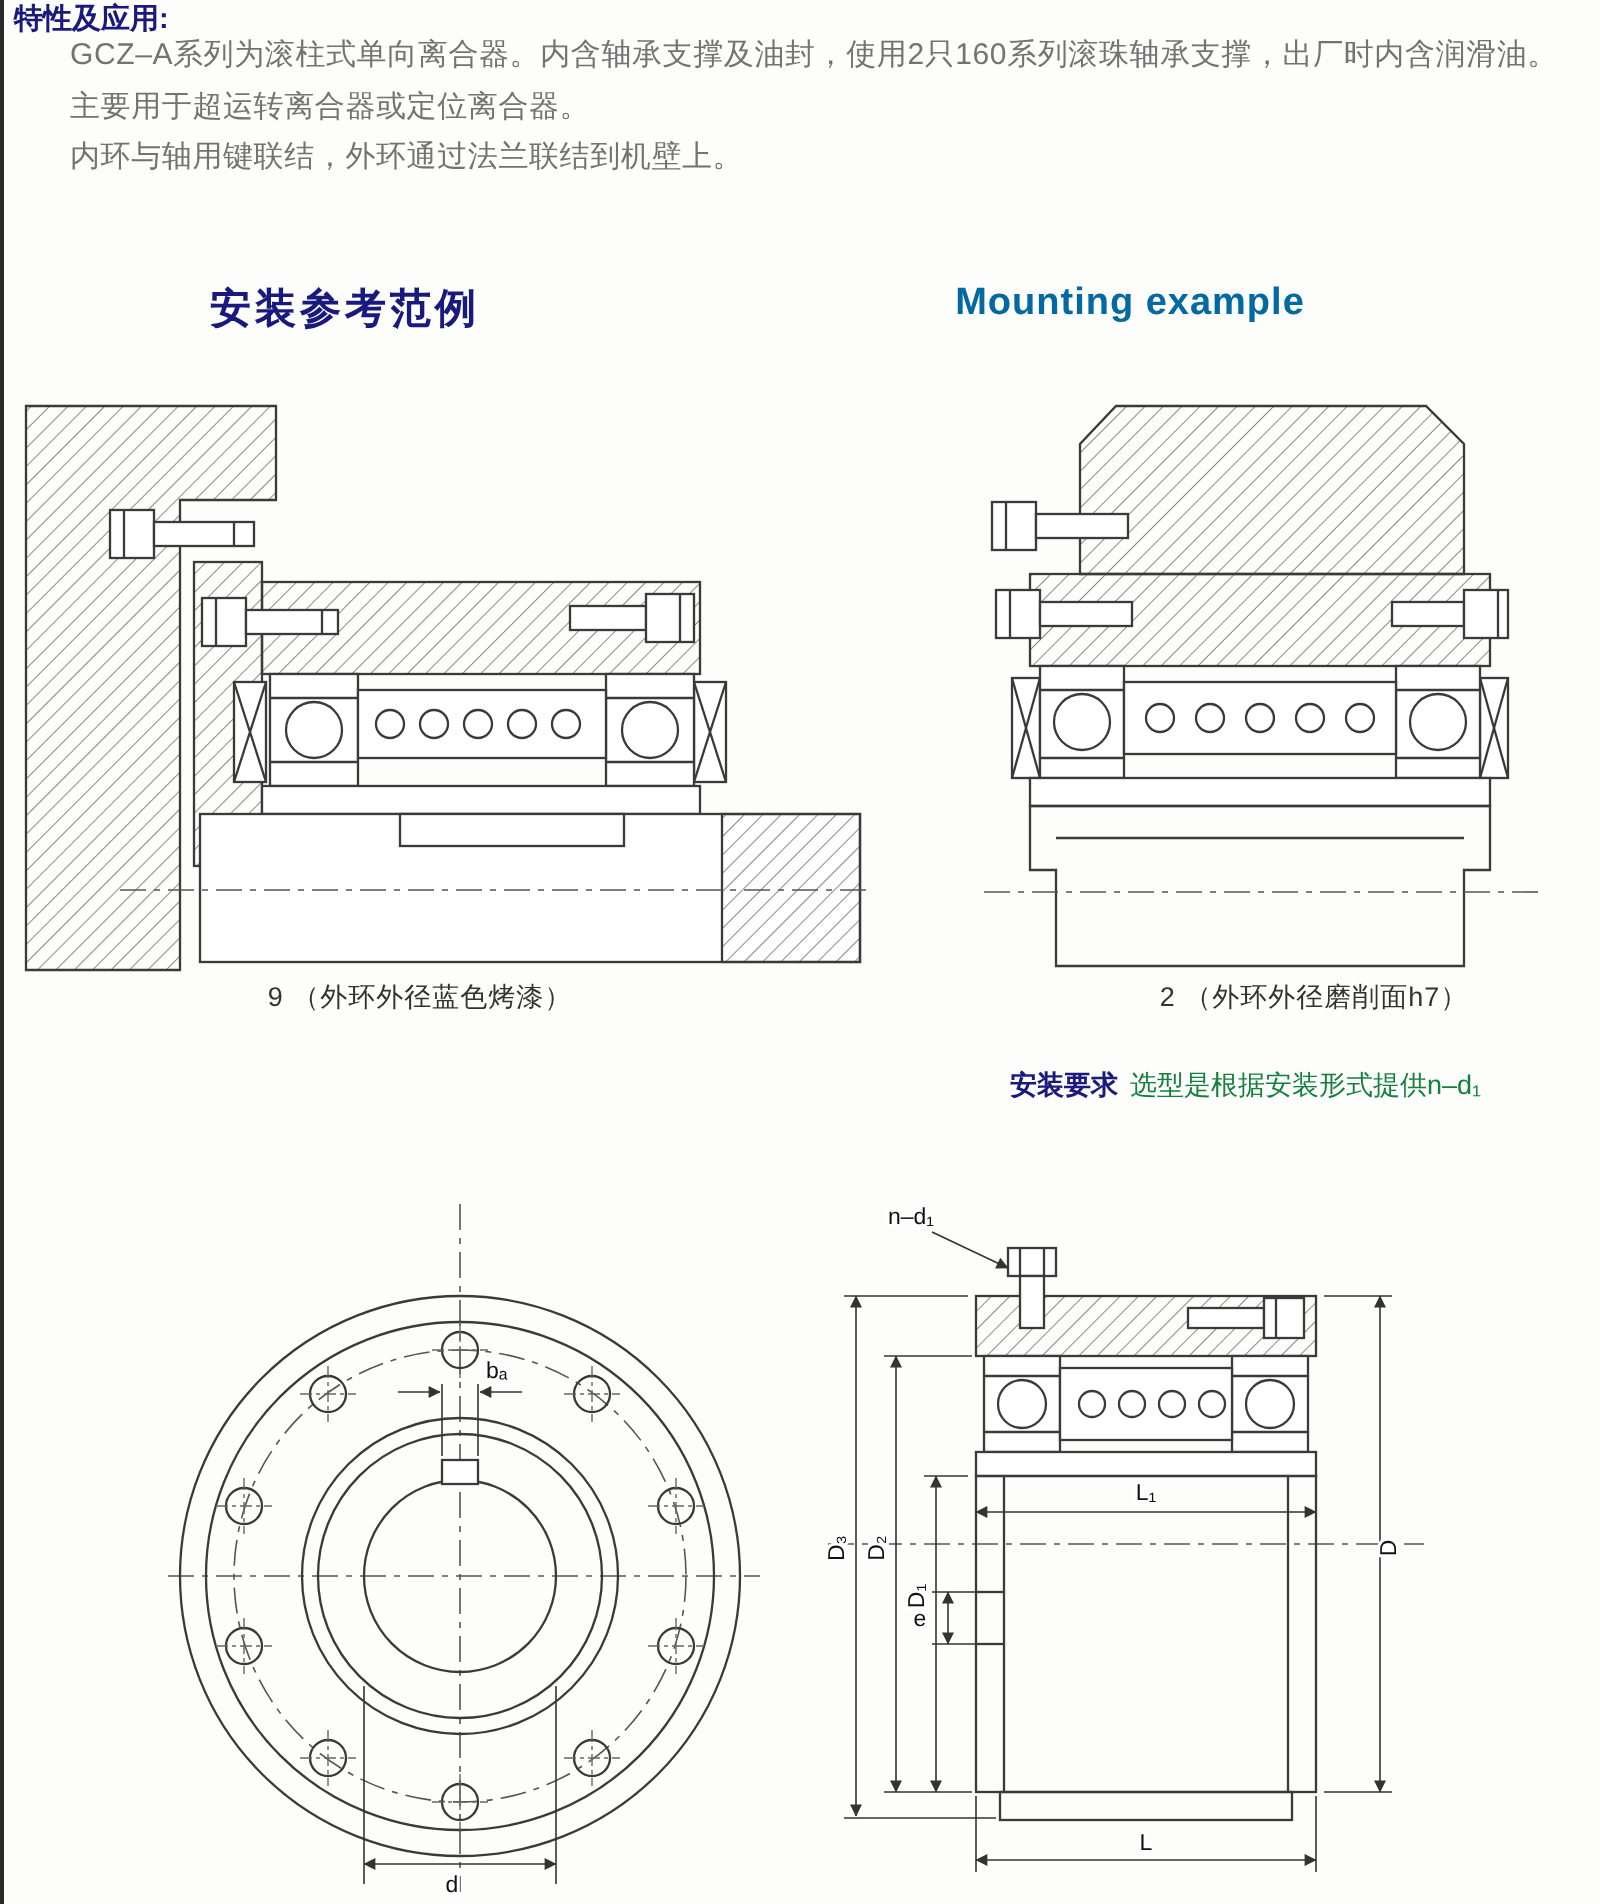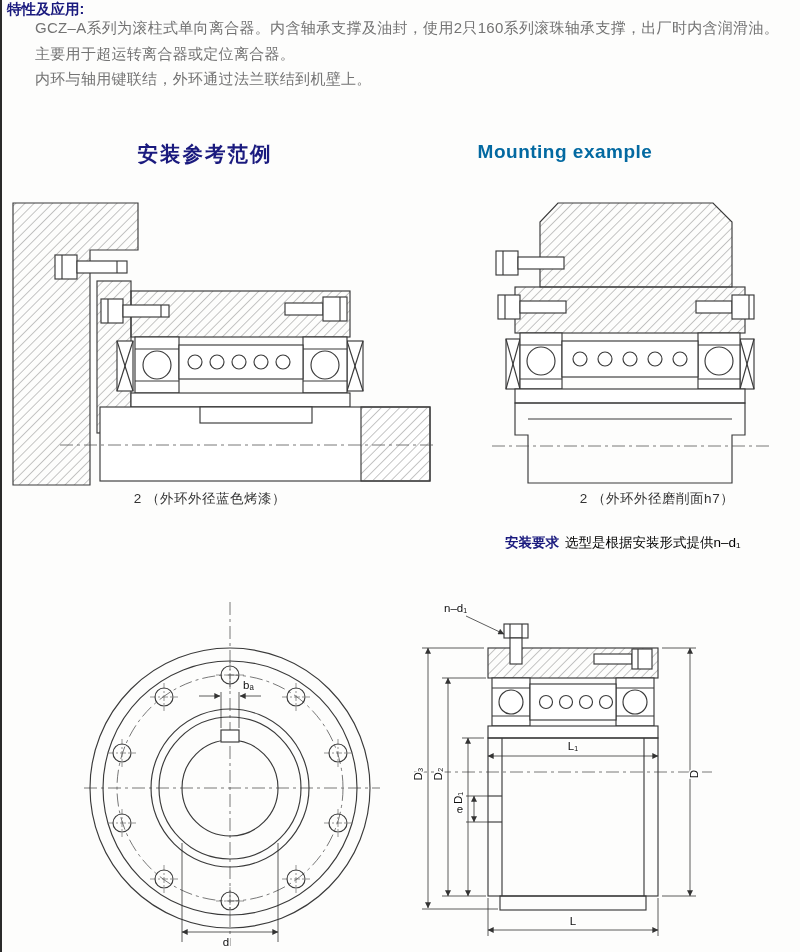--- a/index.html
+++ b/index.html
@@ -2,31 +2,31 @@
 <html><head>
 <meta charset="utf-8">
 <style>
   html,body{margin:0;padding:0;background:#e8e8e8;}
   .page{position:relative;width:800px;height:952px;background:#fdfdfc;overflow:hidden;
         font-family:"Liberation Sans",sans-serif;color:#1f1f1f;}
   .edge{position:absolute;left:0;top:0;width:2px;height:952px;background:#2a2a2a;}
   .hdr{position:absolute;left:7px;top:0px;margin:0;font-size:14.5px;font-weight:700;color:#1a1a7e;}
   .intro{position:absolute;left:35px;top:15px;width:760px;}
   .intro p{margin:0;font-size:15px;line-height:25.5px;color:#737373;letter-spacing:.3px;}
-  .t-zh{position:absolute;left:105px;top:140px;width:200px;margin:0;text-align:center;
+  .t-zh{position:absolute;left:105px;top:140px;width:200px;margin:0;text-align:left;
         font-size:20.5px;font-weight:700;letter-spacing:2px;color:#1a1a7e;}
   .t-en{position:absolute;left:455px;top:141px;width:220px;margin:0;text-align:center;
         font-size:19px;font-weight:700;letter-spacing:.5px;color:#0369a1;}
   .draw{position:absolute;}
   .cap{position:absolute;font-size:13.5px;color:#333;text-align:center;letter-spacing:.5px;}
   .capL{left:20px;top:490px;width:380px;}
   .capR{left:492px;top:490px;width:330px;}
   .note{position:absolute;left:505px;top:534px;font-size:13.5px;white-space:nowrap;}
   .note-label{font-weight:700;color:#1a1a7e;margin-right:6px;text-align:center;}
-  .note-text{color:#000000;}
+  .note-text{color:#15803d;}
   
   svg .ol{stroke:#3a3a3a;stroke-width:1.15;fill:none;}
   svg .wh{stroke:#3a3a3a;stroke-width:1.15;fill:#fff;}
   svg .ht{stroke:#3a3a3a;stroke-width:1.15;}
   svg .cl{stroke:#555;stroke-width:.8;fill:none;stroke-dasharray:13 4 3 4;}
   svg .cl2{stroke:#666;stroke-width:.7;fill:none;stroke-dasharray:6 2 2 2;}
   svg .dim{stroke:#333;stroke-width:.8;fill:none;}
   svg text.dt{font-size:11.5px;fill:#111;font-family:"Liberation Sans",sans-serif;
               paint-order:stroke;stroke:#fff;stroke-width:3px;}
 </style>
@@ -174,21 +174,21 @@
       <circle class="wh" cx="185" cy="164" r="7"></circle>
       <circle class="wh" cx="210" cy="164" r="7"></circle>
     </g>
 
     <rect class="wh" x="45" y="194" width="230" height="14"></rect>
     <path class="ol" d="M45,208 H275 V240 H262 V288 H58 V240 H45 Z"></path>
     <line class="ol" x1="58" y1="224" x2="262" y2="224"></line>
     <line class="cl" x1="22" y1="251" x2="300" y2="251"></line>
   </svg>
 
-  <div class="cap capL">2 （外环外径蓝色烤漆）</div>
+  <div class="cap capL">9 （外环外径蓝色烤漆）</div>
   <div class="cap capR">2 （外环外径磨削面h7）</div>
 
   <div class="note">
     <span class="note-label">安装要求</span><span class="note-text">选型是根据安装形式提供n–d₁</span>
   </div>
 
   <svg class="draw" style="left:80px;top:588px;" width="310" height="364" viewBox="0 0 310 364">
     <defs>
       <marker id="mC" viewBox="0 0 10 10" refX="9.5" refY="5" markerWidth="10" markerHeight="7.5" orient="auto-start-reverse">
           <path d="M0,0 L10,5 L0,10 Z" fill="#333"></path>

